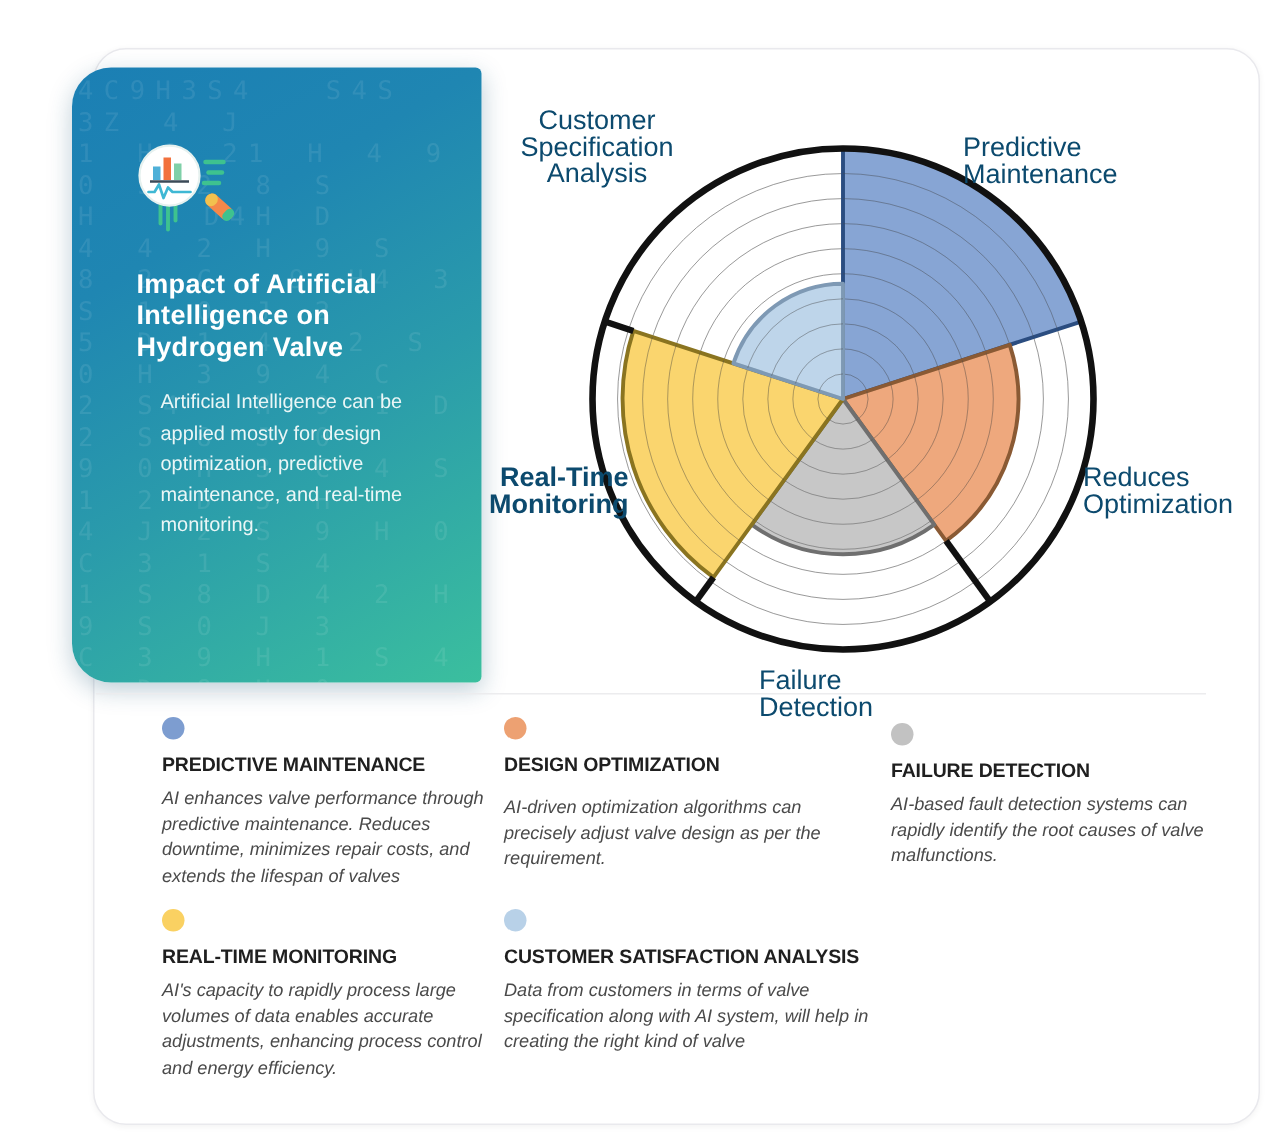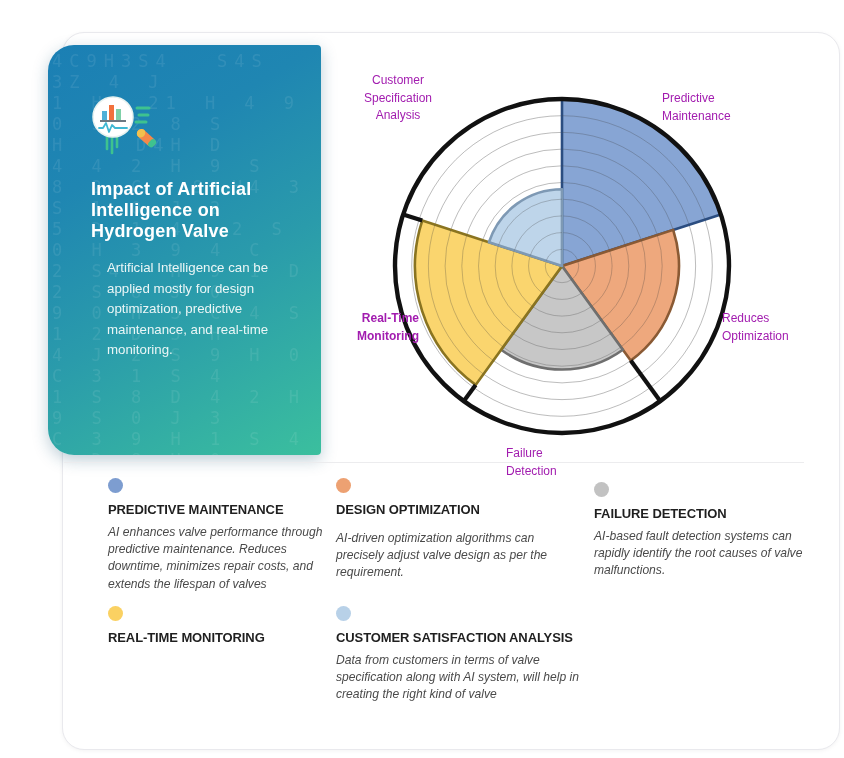--- a/index.html
+++ b/index.html
@@ -74,22 +74,22 @@
     width: 178px;
   }
   
   .chart-area {
     position: absolute;
     left: 330px; top: 52px;
     width: 500px; height: 430px;
   }
   .axis-label {
     position: absolute;
-    font-size: 12px;
-    color: #a21caf;
+    font-size: 18px;
+    color: #0c4a6e;
     line-height: 17.5px;
     text-align: center;
     white-space: pre-line;
   }
   
   .divider {
     position: absolute;
     left: 64px; top: 462px;
     width: 740px; height: 1px;
     background: #ececee;
@@ -280,21 +280,21 @@
       <g id="rose-spokes">
           <line x1="232" y1="47" x2="232" y2="47" stroke="#111111" stroke-width="4.2" stroke-linecap="butt"></line>
           <line x1="390.82643822129063" y1="162.3941619393838" x2="390.82643822129063" y2="162.3941619393838" stroke="#111111" stroke-width="4.2" stroke-linecap="butt"></line>
           <line x1="300.7120959929901" y1="308.5740866424314" x2="330.16013713284303" y2="349.10583806061624" stroke="#111111" stroke-width="4.2" stroke-linecap="butt"></line>
           <line x1="145.61907932309816" y1="332.8931374933423" x2="133.83986286715702" y2="349.10583806061624" stroke="#111111" stroke-width="4.2" stroke-linecap="butt"></line>
           <line x1="92.23273436526424" y1="168.58686250665767" x2="73.17356177870937" y2="162.39416193938374" stroke="#111111" stroke-width="4.2" stroke-linecap="butt"></line>
         </g>
       <circle id="rose-outer" cx="232" cy="214" r="167" fill="none" stroke="#111111" stroke-width="4.4"></circle>
     </svg>
 
-    <div class="axis-label" style="left:332px; top:38px; width:140px; text-align:left;">Predictive
+    <div class="axis-label" style="left:312px; top:38px; width:140px; text-align:left;">Predictive
 Maintenance</div>
     <div class="axis-label" style="left:392px; top:258px; width:116px; text-align:left;">Reduces
 Optimization</div>
     <div class="axis-label" style="left:176px; top:393px; width:116px; text-align:left;">Failure
 Detection</div>
     <div class="axis-label" style="left:-13px; top:258px; width:102px; text-align:right;font-weight:bold;">Real-Time
 Monitoring</div>
     <div class="axis-label" style="left:12px; top:20px; width:112px; text-align:center;">Customer
 Specification
 Analysis</div>
@@ -318,20 +318,21 @@
 
     <div class="legend-item" style="left:486px; top:4px; width:218px;">
       <span class="dot" style="background:#c2c2c2"></span>
       <p class="legend-title">FAILURE DETECTION</p>
       <p class="legend-desc">AI-based fault detection systems can rapidly  identify the root causes of valve malfunctions.</p>
     </div>
 
     <div class="legend-item" style="left:0px; top:128px; width:228px;">
       <span class="dot" style="background:#fad162"></span>
       <p class="legend-title">REAL-TIME MONITORING</p>
+      <p class="legend-desc">AI's capacity to rapidly process large volumes of data enables accurate adjustments, enhancing process control and energy efficiency.</p>
     </div>
 
     <div class="legend-item" style="left:228px; top:128px; width:262px;">
       <span class="dot" style="background:#b8d1e8"></span>
       <p class="legend-title">CUSTOMER SATISFACTION ANALYSIS</p>
       <p class="legend-desc">Data from customers in terms of valve specification  along with AI system, will help in creating the right kind of valve</p>
     </div>
 
   </div>
 </div>

